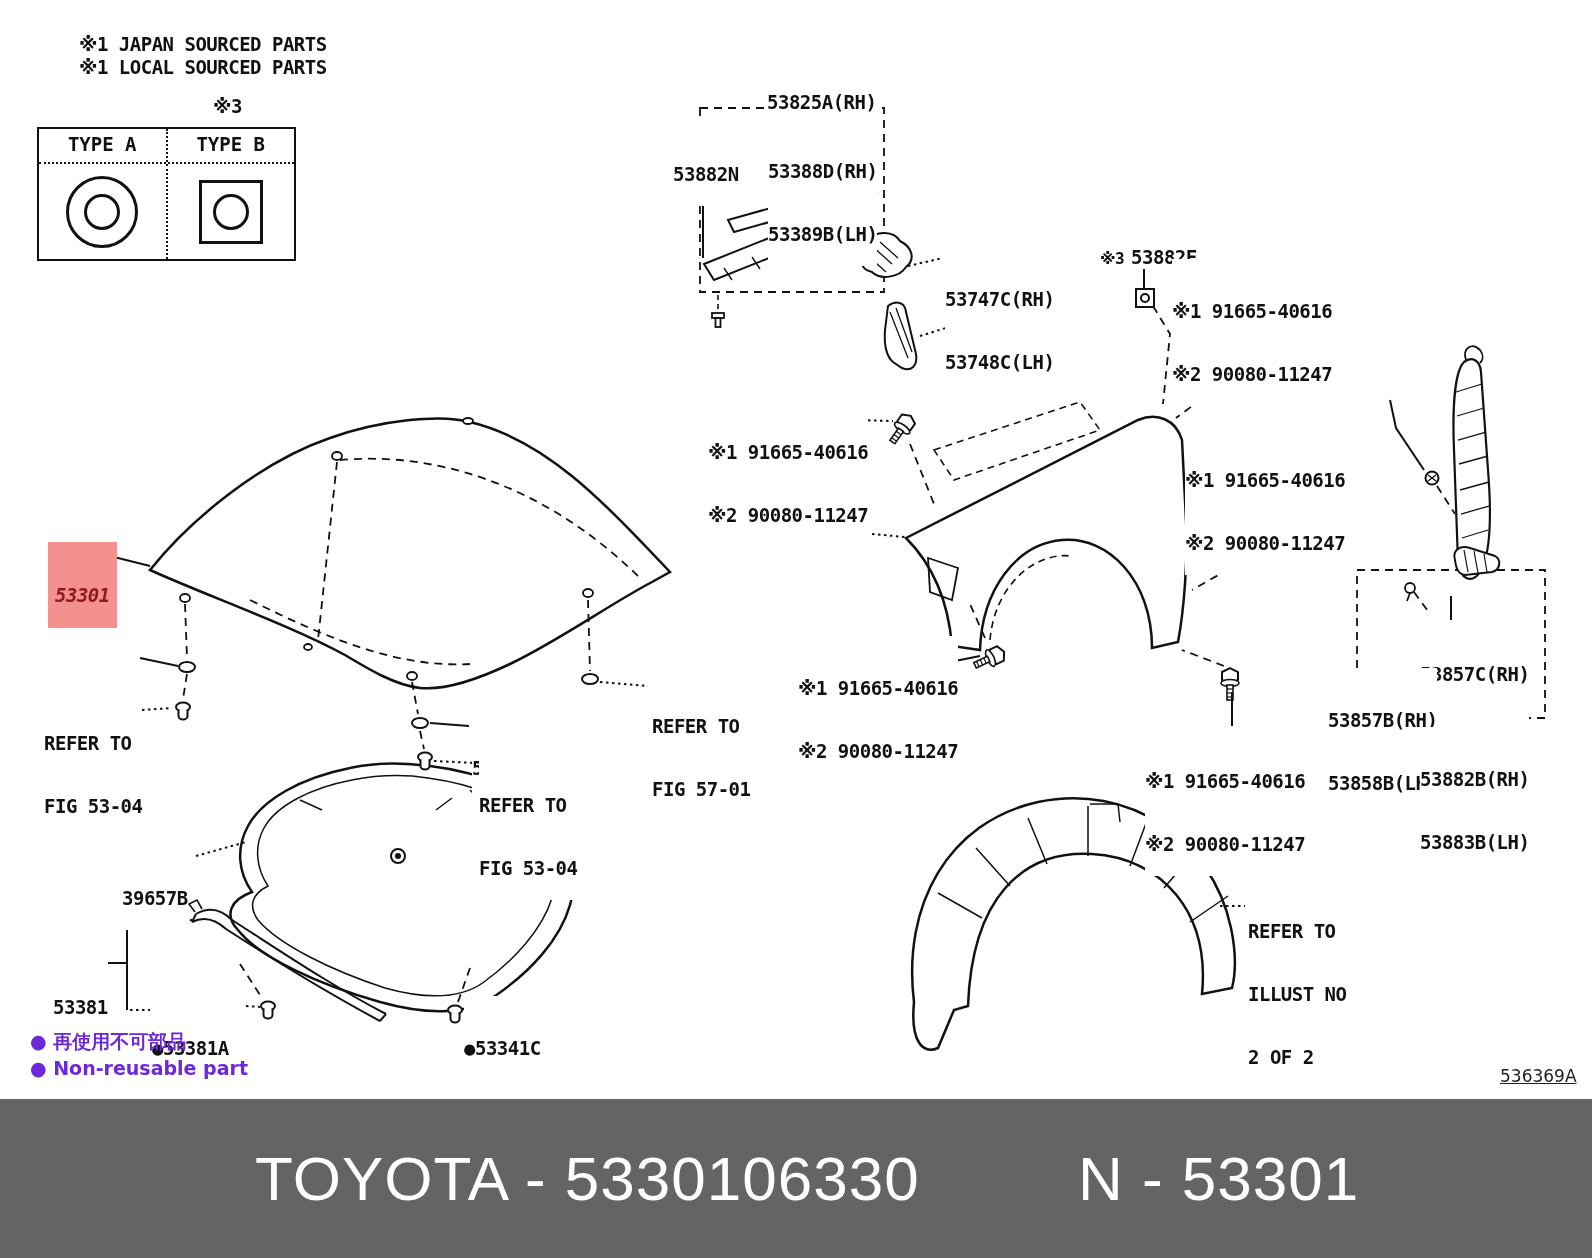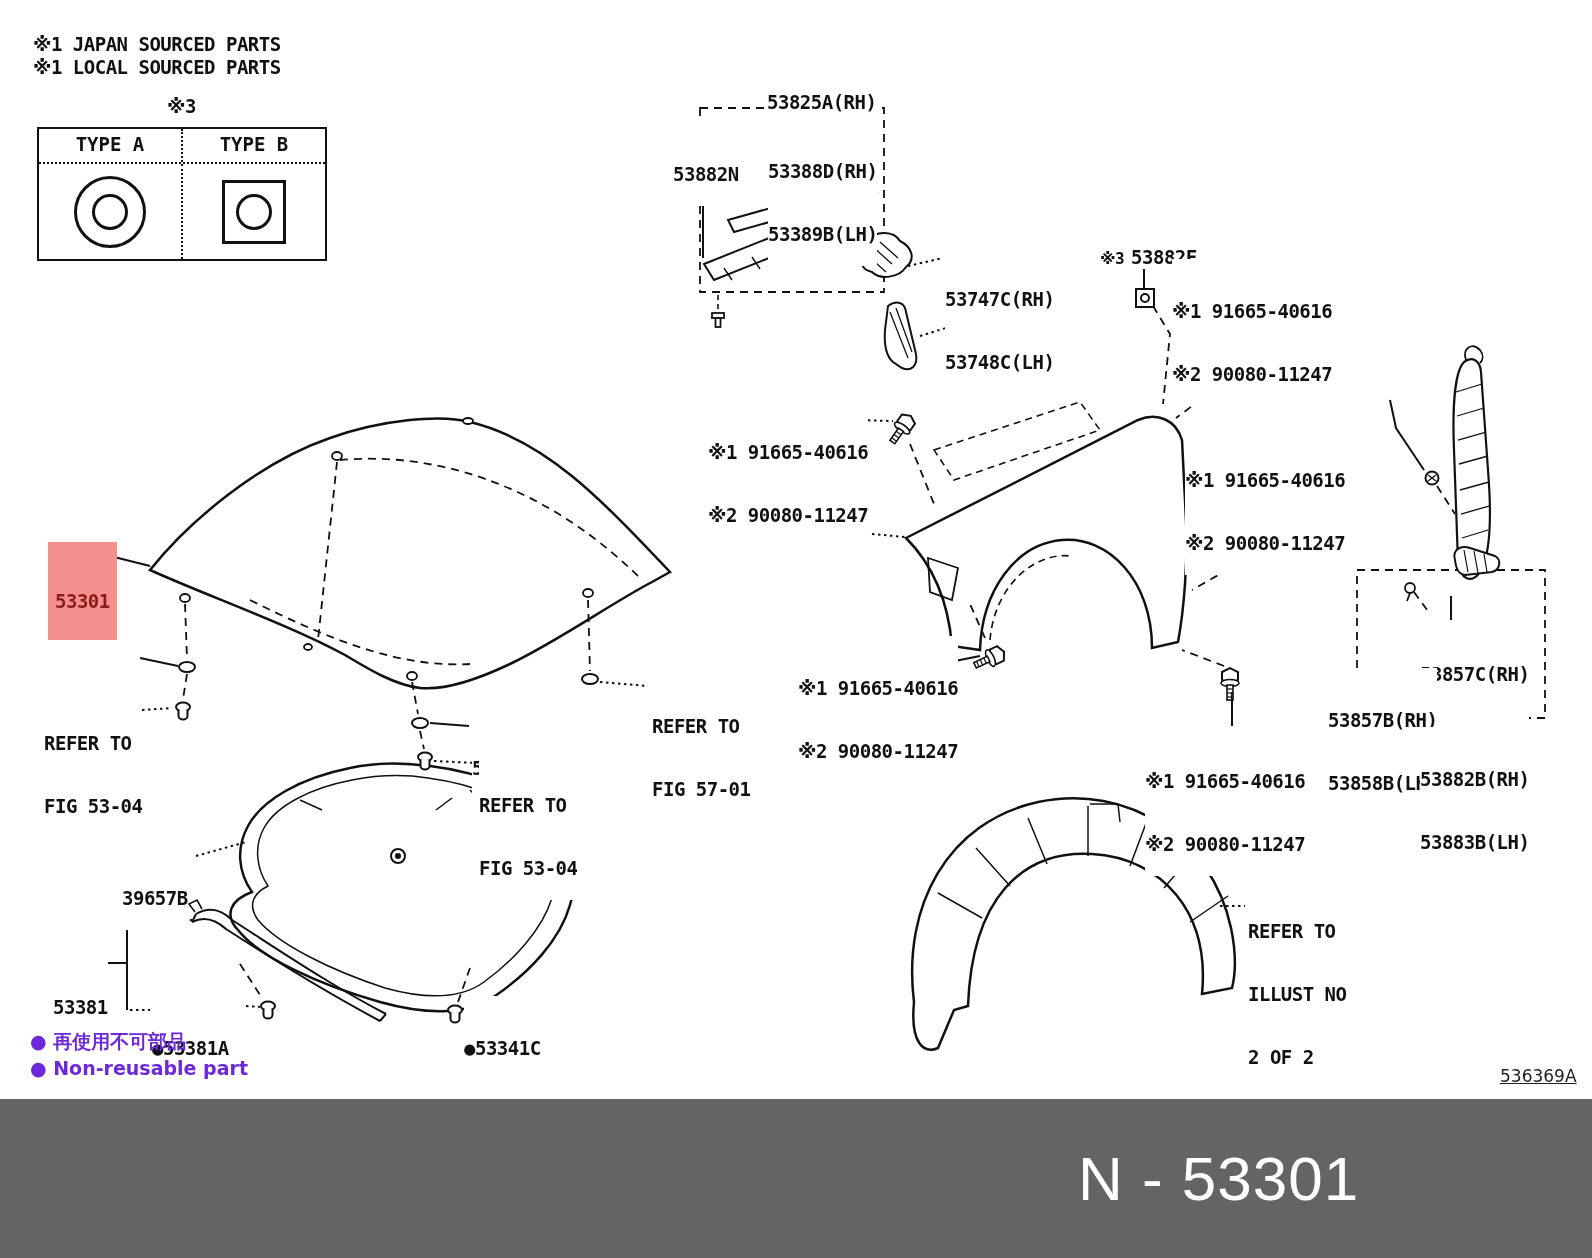--- a/index.html
+++ b/index.html
@@ -2,27 +2,27 @@
 <html><head>
 <meta charset="utf-8">
 <style>
   html,body{margin:0;padding:0;}
   body{width:1592px;height:1258px;position:relative;background:#ffffff;overflow:hidden;
        font-family:"DejaVu Sans Mono","DejaVu Sans",monospace;}
   .canvas{position:absolute;inset:0;}
   svg.art{position:absolute;left:0;top:0;}
   .lbl{position:absolute;font:700 19px/21px "DejaVu Sans Mono","DejaVu Sans",monospace;
        color:#111;letter-spacing:-0.5px;white-space:pre;background:#fff;}
-  .lbl.nobg{background:transparent;}
-  .hl{background:#f4918f;color:#8b1a1a;padding:7px 7px;}
+  .lbl.nobg{background:transparent;margin-left:46px;}
+  .hl{background:#f4918f;color:#8b1a1a;padding:1px 7px;font-style:italic;}
   .star-sm{font-size:16px;margin-right:7px;}
   .legend{position:absolute;font:700 19px/24px "DejaVu Sans","Liberation Sans",sans-serif;color:#6d28d9;white-space:pre;}
   .code{position:absolute;font:400 17px "DejaVu Sans","Liberation Sans",sans-serif;color:#222;text-decoration:underline;}
   
-  .type-table{position:absolute;left:37px;top:127px;width:290px;height:134px;border:2px solid #111;box-sizing:border-box;}
+  .type-table{position:absolute;left:37px;top:127px;width:259px;height:134px;border:2px solid #111;box-sizing:border-box;}
   .tt-row{display:flex;height:33px;border-bottom:2px dotted #111;}
   .tt-row div{flex:1;text-align:center;font:700 19px/31px "DejaVu Sans Mono","DejaVu Sans",monospace;color:#111;}
   .tt-row div:first-child{border-right:2px dotted #111;}
   .tt-body{display:flex;height:95px;}
   .tt-cell{flex:1;display:flex;align-items:center;justify-content:center;}
   .tt-cell:first-child{border-right:2px dotted #111;}
   .ringA{width:66px;height:66px;border:3px solid #111;border-radius:50%;display:flex;align-items:center;justify-content:center;}
   .ringA-in{width:30px;height:30px;border:3px solid #111;border-radius:50%;}
   .sqB{width:58px;height:58px;border:3px solid #111;display:flex;align-items:center;justify-content:center;}
   .sqB-in{width:30px;height:30px;border:3px solid #111;border-radius:50%;}
@@ -339,16 +339,17 @@
   <div>REFER TO</div>
   <div>ILLUST NO</div>
   <div>2 OF 2</div>
 </div>
 
 <div class="legend" style="left:30px;top:1029px">● 再使用不可部品</div>
 <div class="legend" style="left:30px;top:1056px">● Non-reusable part</div>
 <div class="code" style="left:1500px;top:1066px">536369A</div>
 
 <div class="footer">
+  <span class="ftxt" style="left:255px">TOYOTA - 5330106330</span>
   <span class="ftxt" style="left:1078px">N - 53301</span>
 </div>
 
 </div>
 
 </body></html>

